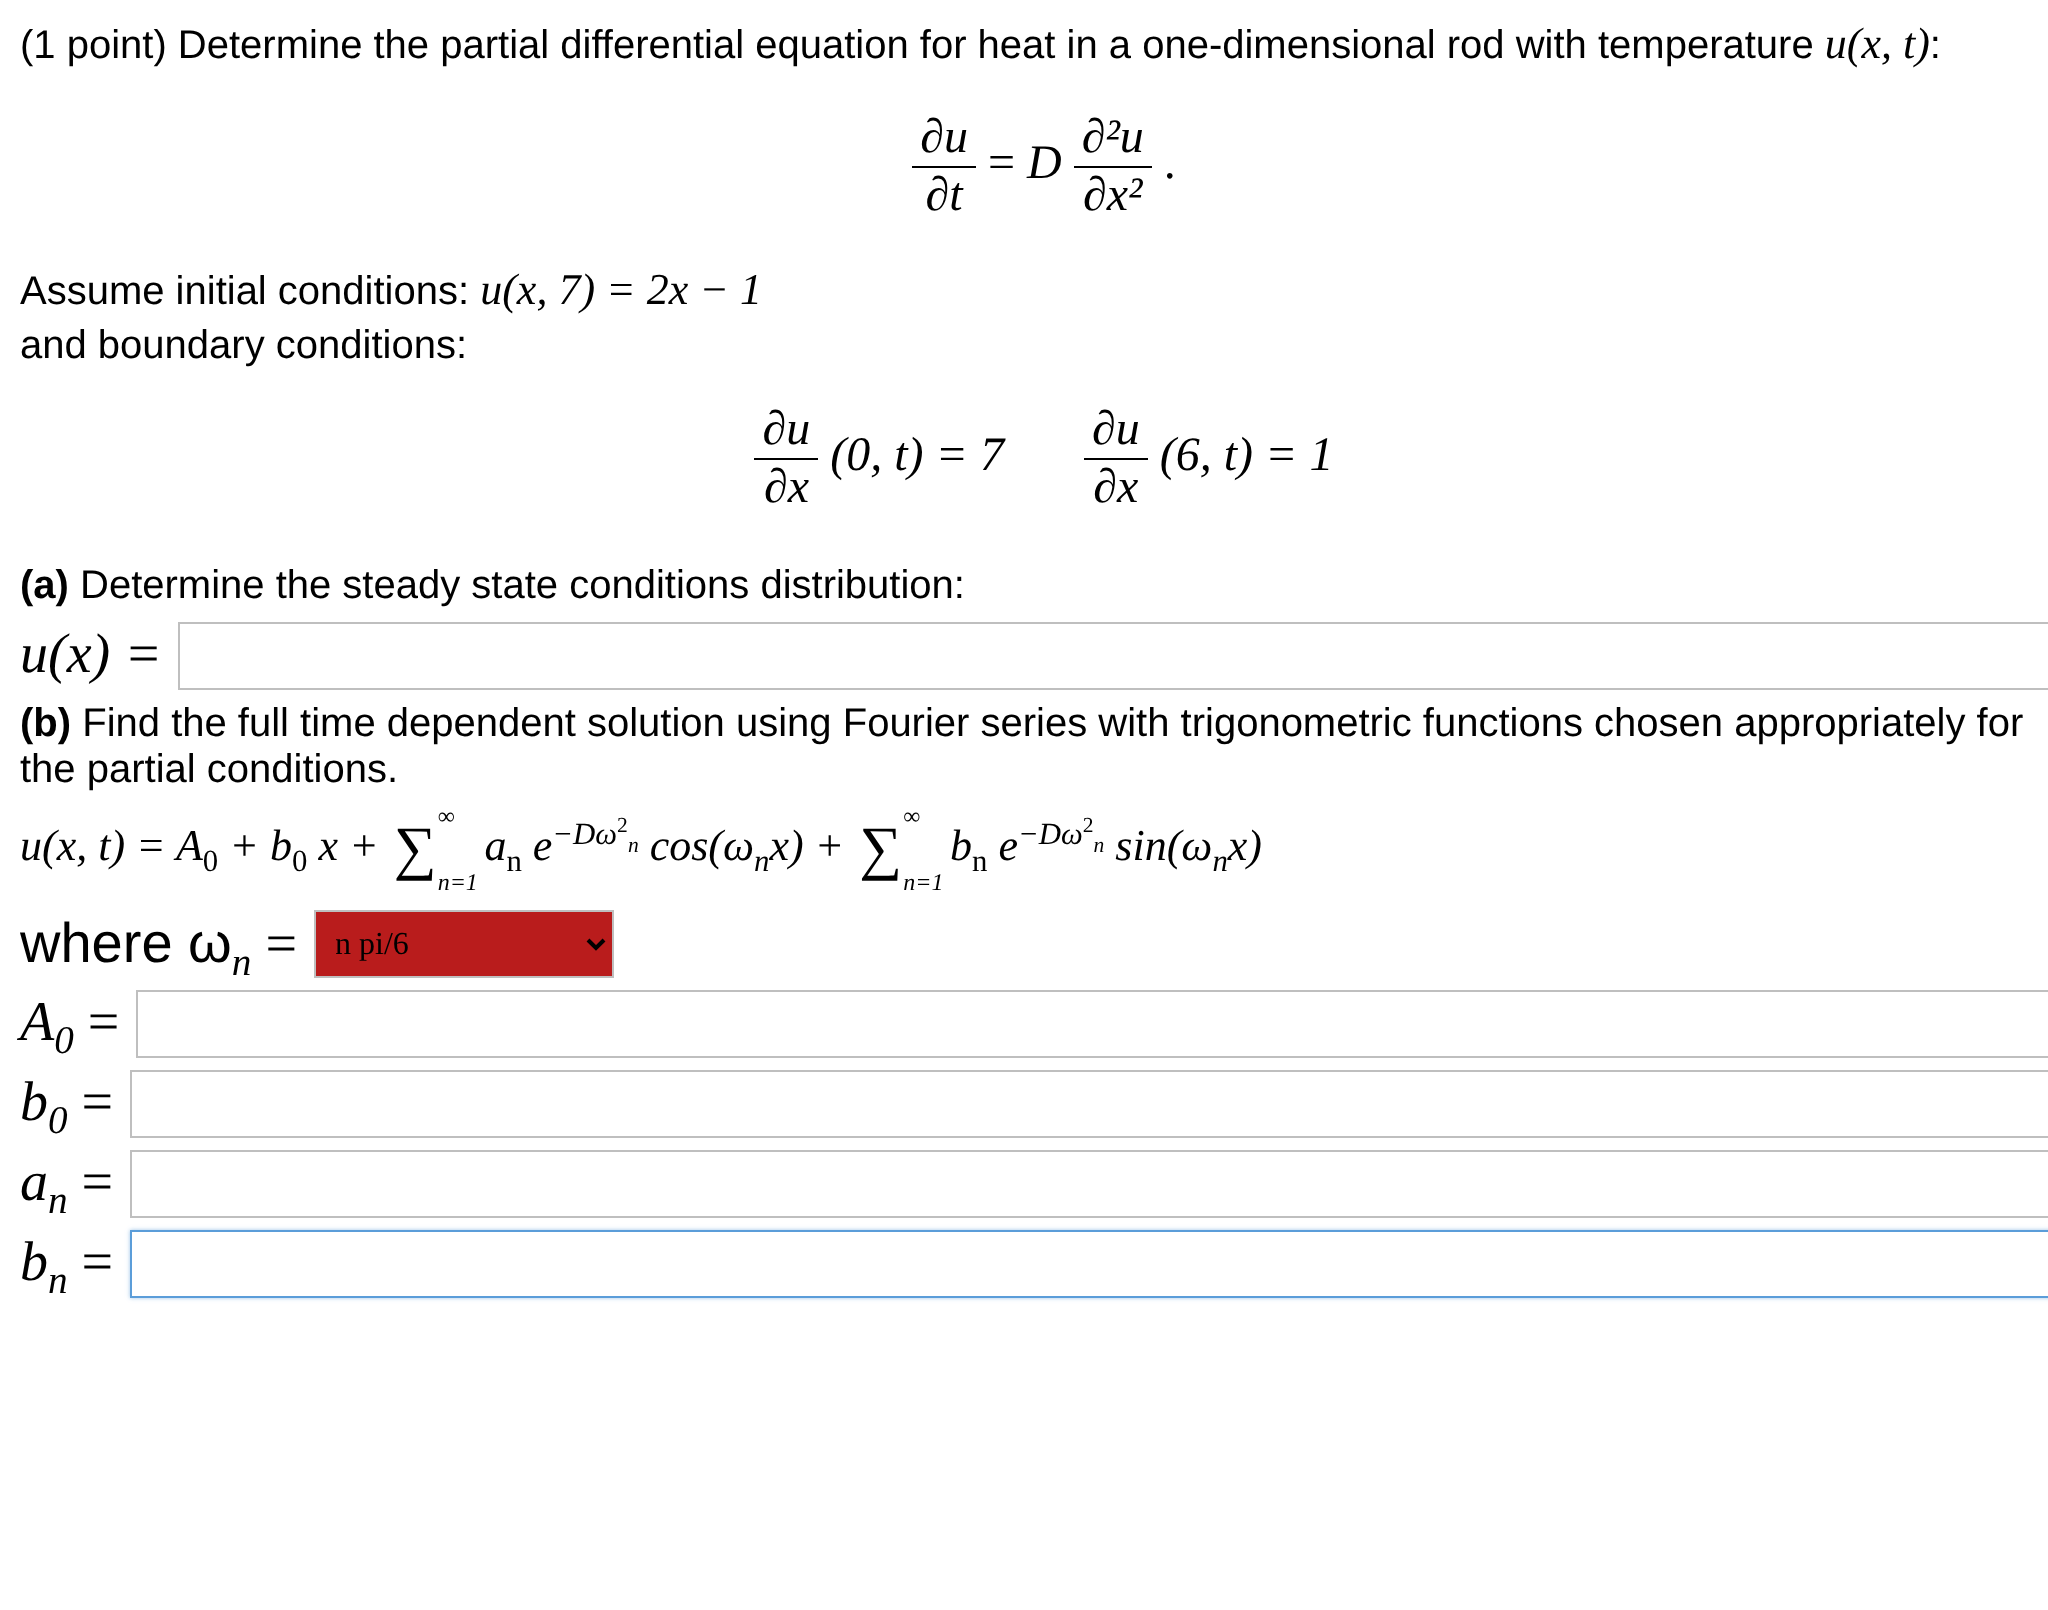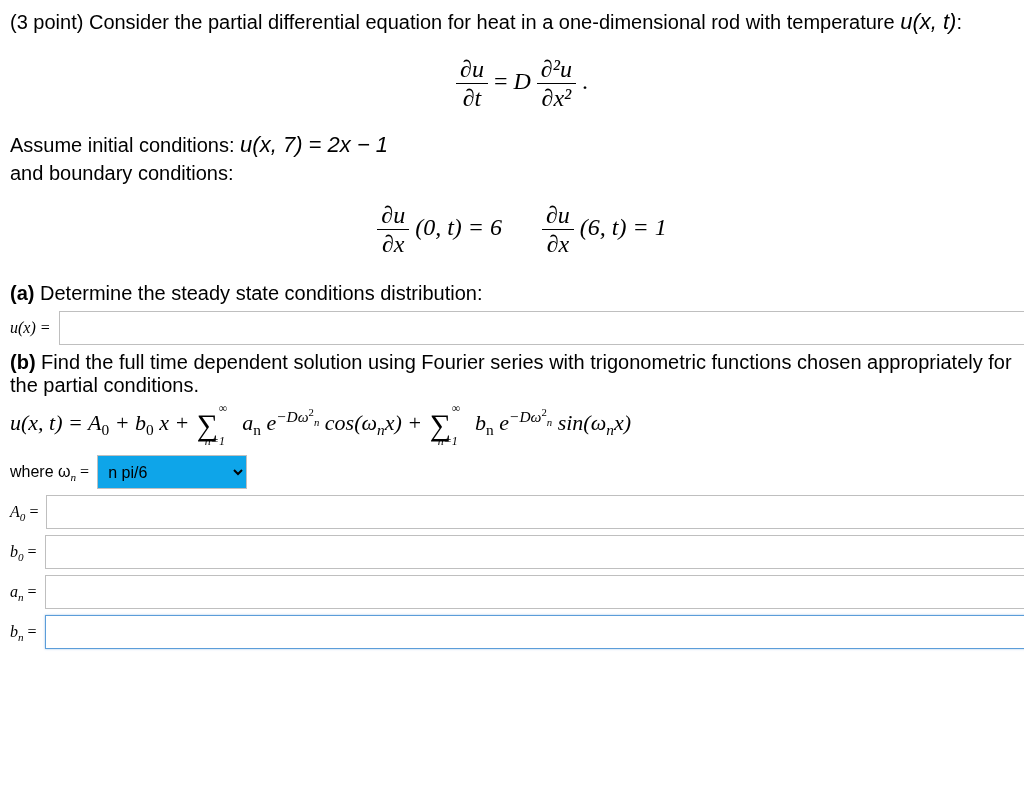--- a/index.html
+++ b/index.html
@@ -8,21 +8,21 @@
     width: 1024px;
     font-family: Arial, Helvetica, sans-serif;
     font-size: 20px;
     color: #000;
     background: #fff;
   }
   body {
     padding: 5px 10px;
   }
   .math {
-    font-family: Liberation Sans, sans-serif;
+    font-family: Liberation Serif, serif;
     font-size: 22px;
   }
   .math-block {
     text-align: center;
     font-family: "Times New Roman", Georgia, serif;
     font-size: 24px;
     margin: 22px 0;
   }
   .frac {
     display: inline-block;
@@ -39,21 +39,21 @@
     display: block;
     padding: 2px 4px 0;
   }
   .input-line {
     display: flex;
     align-items: center;
     margin: 6px 0;
   }
   .label {
     font-family: "Times New Roman", Georgia, serif;
-    font-size: 16px;
+    font-size: 28px;
     font-style: italic;
     white-space: nowrap;
     padding-right: 8px;
   }
   input[type="text"] {
     border: 1px solid #bfbfbf;
     background: #fff;
     font-family: Arial, Helvetica, sans-serif;
     font-size: 16px;
     padding: 4px 6px;
@@ -62,22 +62,22 @@
     width: 100%;
   }
   .A0-field { width: 165px; flex: none; }
   .wide-field { flex: 1; }
   .bn-field {
     border-color: #5b9dd9 !important;
     box-shadow: 0 0 2px rgba(91,157,217,0.6);
   }
   select {
     border: 1px solid #bfbfbf;
-    background: #0ea5e9;
-    font-family: Liberation Sans, sans-serif;
+    background: #b91c1c;
+    font-family: Liberation Serif, serif;
     font-size: 16px;
     padding: 4px 6px;
     height: 34px;
     width: 150px;
   }
   .part-b-eq {
     font-family: "Times New Roman", Georgia, serif;
     font-size: 22px;
     margin-top: 4px;
     line-height: 1.6;
@@ -94,21 +94,21 @@
     position: relative;
     margin: 0 2px;
   }
   .sum::before {
     content: "∑";
     font-size: 30px;
     font-style: normal;
   }
   .sum .lo {
     position: absolute;
-    left: 8px;
+    left: 22px;
     bottom: -2px;
     font-size: 12px;
     font-style: italic;
   }
   .sum .hi {
     position: absolute;
     left: 22px;
     top: -2px;
     font-size: 12px;
   }
@@ -119,21 +119,21 @@
     gap: 40px;
     font-family: "Times New Roman", Georgia, serif;
     font-size: 24px;
     margin: 18px 0 26px;
   }
 </style>
 </head>
 <body>
 
 <p>
-  <span>(3 point)</span><span> Consider the partial differential equation for heat in a one-dimensional rod with temperature </span>
+  <span>(1 point)</span><span> Determine the partial differential equation for heat in a one-dimensional rod with temperature </span>
   <span class="math italic">u(x, t)</span><span>:</span>
 </p>
 
 <div class="math-block">
   <span class="frac">
     <span class="num"><span class="italic">∂u</span></span>
     <span class="den"><span class="italic">∂t</span></span>
   </span>
   <span> = </span>
   <span class="italic">D</span>
@@ -149,21 +149,21 @@
   <span class="math italic">u(x, 7) = 2x − 1</span>
 </p>
 <p>and boundary conditions:</p>
 
 <div class="bc-block">
   <span>
     <span class="frac">
       <span class="num"><span class="italic">∂u</span></span>
       <span class="den"><span class="italic">∂x</span></span>
     </span>
-    <span class="italic">(0, t) = 6</span>
+    <span class="italic">(0, t) = 7</span>
   </span>
   <span>
     <span class="frac">
       <span class="num"><span class="italic">∂u</span></span>
       <span class="den"><span class="italic">∂x</span></span>
     </span>
     <span class="italic">(6, t) = 1</span>
   </span>
 </div>
 

